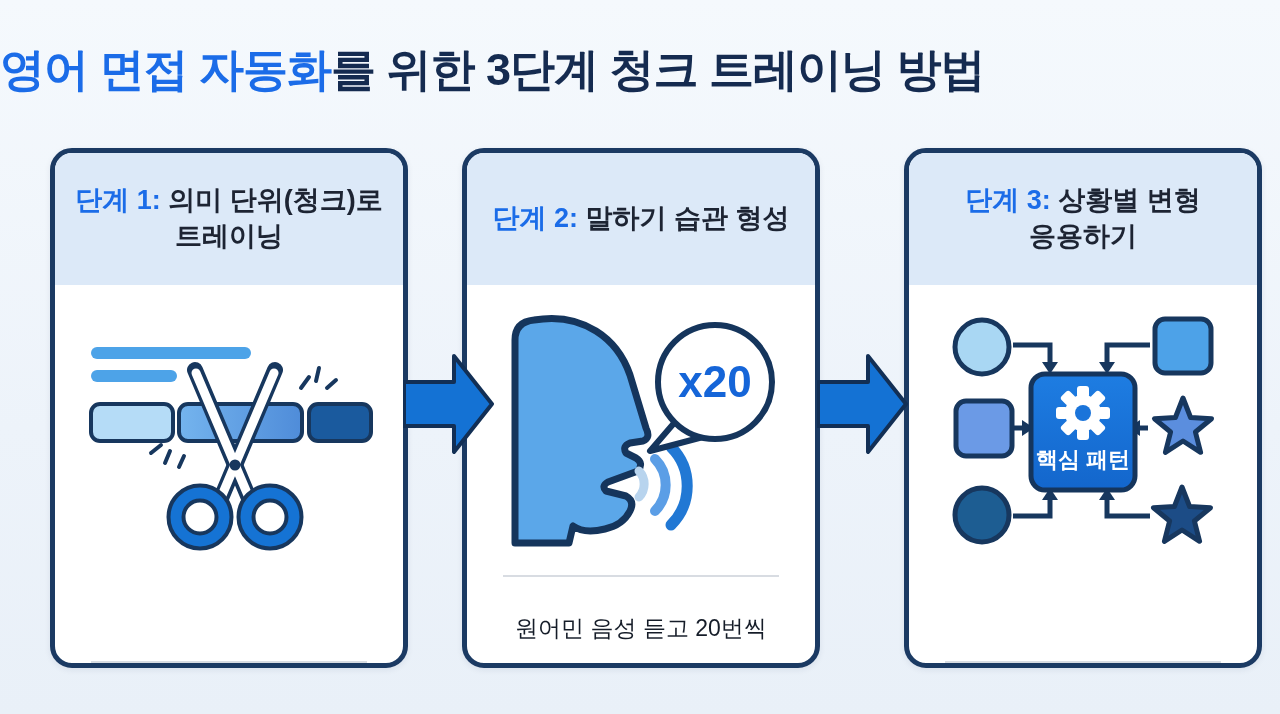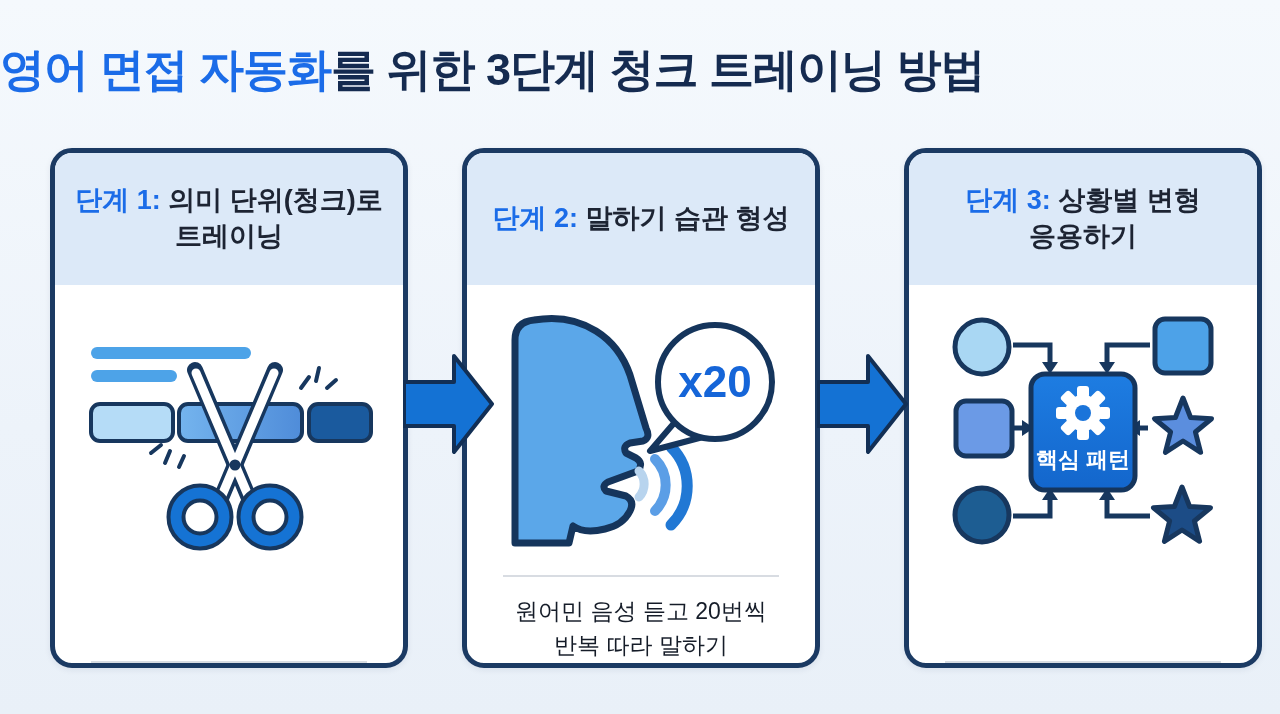--- a/index.html
+++ b/index.html
@@ -128,21 +128,20 @@
       <g>
         <path d="M214,130 L183,166 L236,152 Z" fill="#ffffff" stroke="#15355c" stroke-width="6" stroke-linejoin="round"></path>
         <circle cx="248" cy="97" r="57" fill="#ffffff" stroke="#15355c" stroke-width="6"></circle>
         <text x="248" y="112" text-anchor="middle" font-size="44" font-weight="bold" fill="#1565d8" font-family="Liberation Sans, DejaVu Sans, sans-serif">x20</text>
       </g>
     </svg>
   </div>
   <hr class="divider">
   <div class="caption">
     <div>원어민 음성 듣고 20번씩</div>
-    <div>반복 따라 말하기</div>
   </div>
 </div>
 
 <svg class="big-arrow" style="left:817px" viewBox="0 0 92 102">
   <polygon points="1,29 51,29 51,3 89,51 51,99 51,73 1,73" fill="#1472d4" stroke="#122f55" stroke-width="4" stroke-linejoin="round"></polygon>
 </svg>
 
 <div class="card" style="left:904px">
   <div class="card-header">
     <div class="inner">

